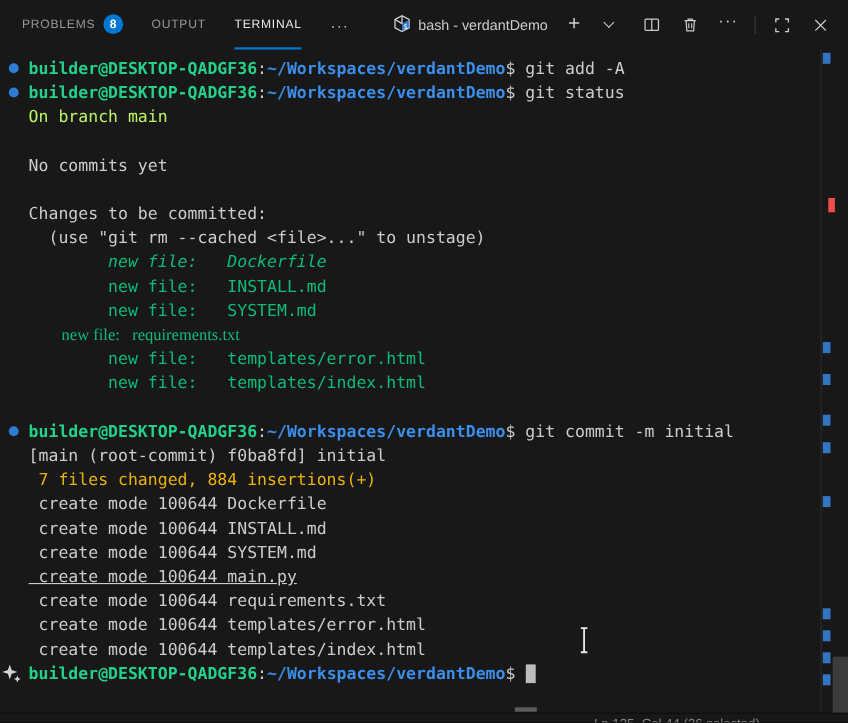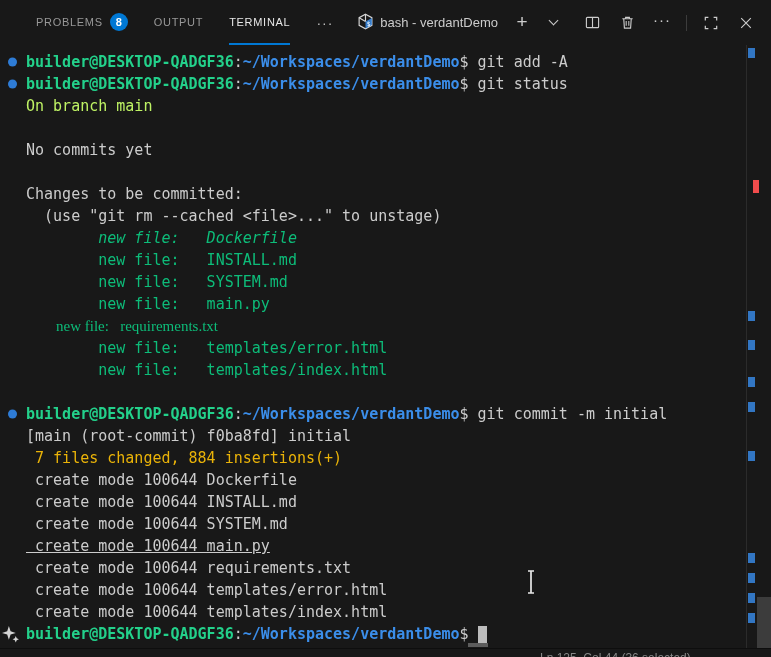--- a/index.html
+++ b/index.html
@@ -1,21 +1,21 @@
 <!DOCTYPE html>
 <html><head>
 <meta charset="utf-8">
 <style>
   html,body{margin:0;padding:0;background:#000;}
   .screen{position:relative;width:771px;height:657px;background:#181818;overflow:hidden;
           font-family:"Liberation Sans",sans-serif;}
 
   
   .panel-header{position:absolute;top:0;left:0;right:0;height:45px;display:flex;
-                align-items:center;justify-content:space-between;padding:0 14px 0 36px;box-sizing:border-box;}
+                align-items:center;justify-content:space-between;padding:0 14px 0 20px;box-sizing:border-box;}
   .tabs{display:flex;align-items:stretch;gap:26px;height:45px;}
   .tab{display:flex;align-items:center;gap:7px;font-size:11px;letter-spacing:.7px;
        color:#989898;cursor:pointer;border-bottom:2px solid transparent;box-sizing:border-box;height:45px;}
   .tab.active{color:#e7e7e7;border-bottom-color:var(--accent);}
   .badge{width:18px;height:18px;border-radius:50%;background:var(--accent);color:#fff;
          font-size:11px;font-weight:bold;letter-spacing:0;display:flex;align-items:center;justify-content:center;}
   .tab-overflow{color:#bdbdbd;font-size:14px;letter-spacing:1px;display:flex;align-items:center;cursor:pointer;}
   .header-right{display:flex;align-items:center;gap:13px;}
   .term-title{display:flex;align-items:center;gap:6px;font-size:13px;color:#cccccc;cursor:pointer;}
   .iconbtn{width:22px;height:22px;display:flex;align-items:center;justify-content:center;
@@ -121,21 +121,20 @@
       <div class="line"><span class="cmd-dot" style="background: rgb(46, 124, 214);"></span><span style="color: rgb(35, 209, 139); font-weight: bold;">builder@DESKTOP-QADGF36</span><span style="color: rgb(204, 204, 204);">:</span><span style="color: rgb(59, 142, 234); font-weight: bold;">~/Workspaces/verdantDemo</span><span style="color: rgb(204, 204, 204);">$ </span><span style="color: rgb(204, 204, 204);">git status</span></div>
       <div class="line"><span style="color: #bef264; margin-top: 16px;">On branch main</span></div>
       <div class="line"></div>
       <div class="line"><span style="color: rgb(204, 204, 204);">No commits yet</span></div>
       <div class="line"></div>
       <div class="line"><span style="color: rgb(204, 204, 204);">Changes to be committed:</span></div>
       <div class="line"><span style="color: rgb(204, 204, 204);">  (use "git rm --cached &lt;file&gt;..." to unstage)</span></div>
       <div class="line"><span style="color: rgb(13, 188, 121); font-style: italic;">        new file:   Dockerfile</span></div>
       <div class="line"><span style="color: rgb(13, 188, 121);">        new file:   INSTALL.md</span></div>
       <div class="line"><span style="color: rgb(13, 188, 121);">        new file:   SYSTEM.md</span></div>
-      <div class="line"><span style="color: rgb(13, 188, 121);">        new file:   main.py</span></div>
       <div class="line"><span style="color: rgb(13, 188, 121); font-family: Liberation Serif, serif;">        new file:   requirements.txt</span></div>
       <div class="line"><span style="color: rgb(13, 188, 121);">        new file:   templates/error.html</span></div>
       <div class="line"><span style="color: rgb(13, 188, 121);">        new file:   templates/index.html</span></div>
       <div class="line"></div>
       <div class="line"><span class="cmd-dot" style="background: rgb(46, 124, 214);"></span><span style="color: rgb(35, 209, 139); font-weight: bold;">builder@DESKTOP-QADGF36</span><span style="color: rgb(204, 204, 204);">:</span><span style="color: rgb(59, 142, 234); font-weight: bold;">~/Workspaces/verdantDemo</span><span style="color: rgb(204, 204, 204);">$ </span><span style="color: rgb(204, 204, 204);">git commit -m initial</span></div>
       <div class="line"><span style="color: rgb(204, 204, 204);">[main (root-commit) f0ba8fd] initial</span></div>
       <div class="line"><span style="color: #eab308;"> 7 files changed, 884 insertions(+)</span></div>
       <div class="line"><span style="color: rgb(204, 204, 204);"> create mode 100644 Dockerfile</span></div>
       <div class="line"><span style="color: rgb(204, 204, 204);"> create mode 100644 INSTALL.md</span></div>
       <div class="line"><span style="color: rgb(204, 204, 204); margin-top: 19px;"> create mode 100644 SYSTEM.md</span></div>

